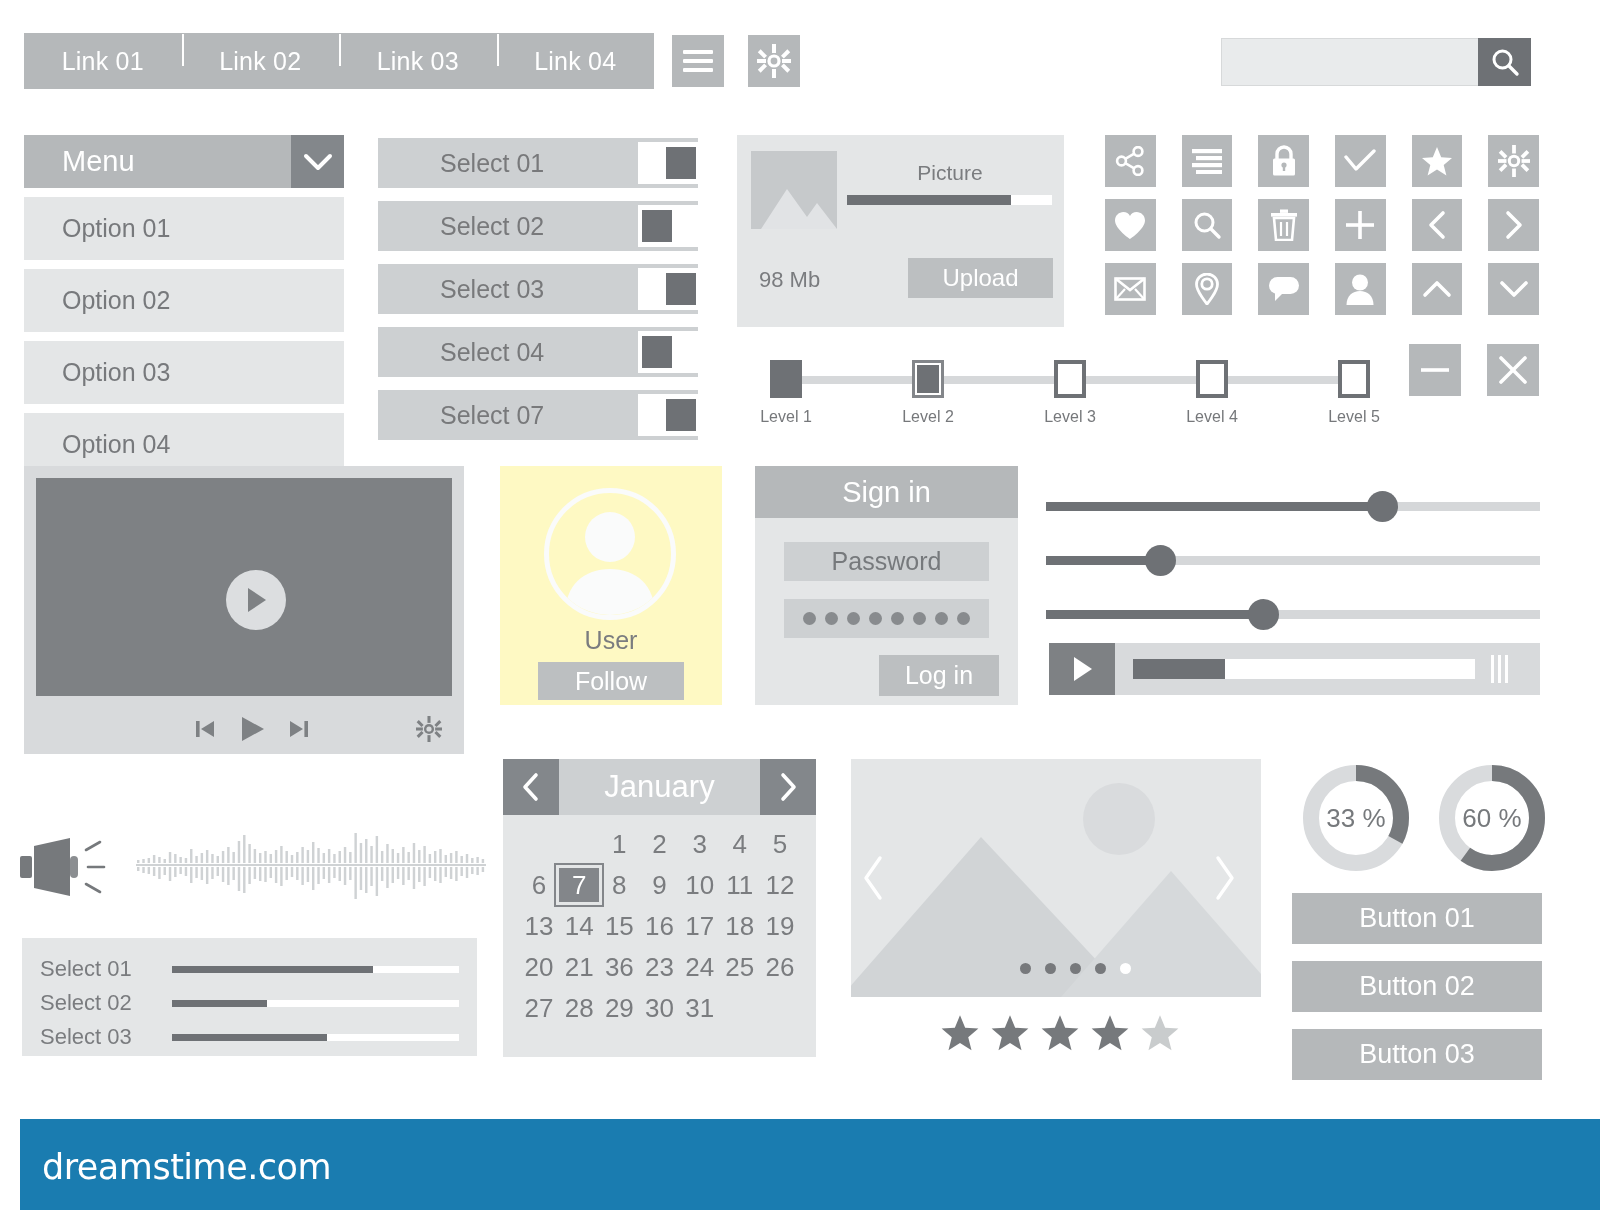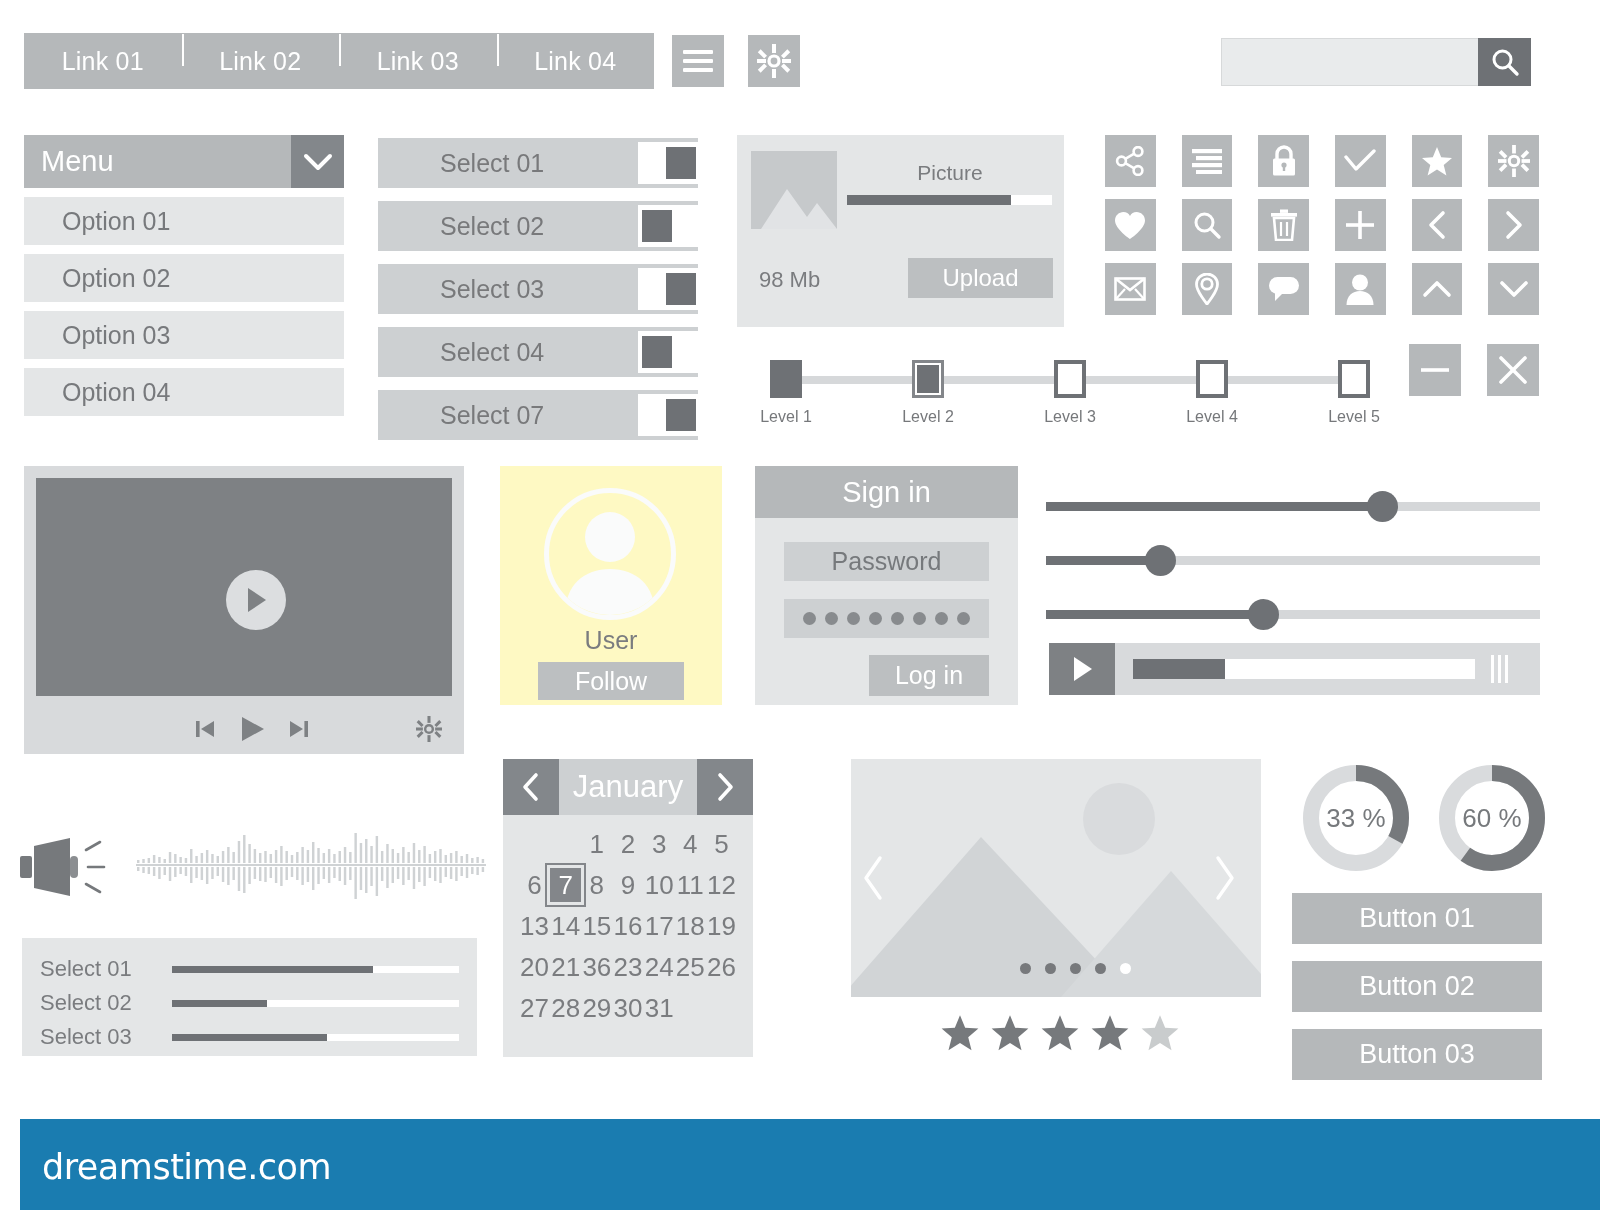--- a/index.html
+++ b/index.html
@@ -43,28 +43,28 @@
     flex:1; background:#e9ebec; border:1px solid #d7d9da; border-right:none;
     outline:none; font-size:18px; padding:0 12px; color:#7a7d80;
     font-family:"Liberation Sans", sans-serif;
   }
   #search-btn { width:56px; background:#6e7175; display:flex; align-items:center; justify-content:center; }
 
   
   #menu-panel { left:24px; top:135px; width:320px; }
   #menu-header {
     height:53px; background:#b5b8ba; display:flex; align-items:center;
-    color:#fff; font-size:29px; padding-left:17px; position:relative;
+    color:#fff; font-size:29px; padding-left:38px; position:relative;
   }
   #menu-toggle {
     position:absolute; right:0; top:0; width:53px; height:53px; background:#83878b;
     display:flex; align-items:center; justify-content:center;
   }
   .menu-option {
-    height:48px; margin-top:9px; background:#e4e6e7; display:flex; align-items:center;
+    height:63px; margin-top:9px; background:#e4e6e7; display:flex; align-items:center;
     padding-left:38px; font-size:25px; color:#77797c;
   }
 
   
   #toggle-list { left:378px; top:138px; width:320px; }
   .toggle-row {
     height:50px; margin-bottom:13px; background:#cdd0d2;
     display:flex; align-items:center; position:relative;
   }
   .toggle-row .tlabel { font-size:25px; color:#78797b; margin-left:62px; }
@@ -139,21 +139,21 @@
   #password-field {
     left:29px; top:76px; width:205px; height:39px; background:#cdd0d2;
     display:flex; align-items:center; justify-content:center; font-size:25px; color:#76797c;
   }
   #password-value {
     left:29px; top:133px; width:205px; height:39px; background:#cdd0d2;
     display:flex; align-items:center; justify-content:center; gap:9px;
   }
   #password-value .dot { width:13px; height:13px; border-radius:50%; background:#888b8e; }
   #login-button {
-    left:114px; top:189px; width:120px; height:41px; background:#bcbfc1;
+    left:124px; top:189px; width:120px; height:41px; background:#bcbfc1;
     display:flex; align-items:center; justify-content:center; color:#fff; font-size:25px;
   }
 
   
   #sliders { left:1046px; top:480px; width:494px; }
   .slider { position:relative; height:54px; }
   .slider .strack { position:absolute; top:22px; left:0; width:100%; height:9px; background:#d5d7d9; }
   .slider .sfill  { position:absolute; top:22px; left:0; height:9px; background:#6e7175; }
   .slider .sthumb { position:absolute; top:11px; width:31px; height:31px; border-radius:50%; background:#6e7175; }
 
@@ -171,21 +171,21 @@
   #wave { left:118px; top:0; width:350px; height:90px; }
 
   
   #progress-list { left:22px; top:938px; width:455px; height:118px; background:#e4e6e7; padding:14px 18px; }
   .prow { display:flex; align-items:center; height:34px; }
   .prow .plabel { width:132px; font-size:22px; color:#7a7c7f; }
   .prow .pbar { position:relative; flex:1; height:7px; background:#ffffff; }
   .prow .pbar .pfill { position:absolute; left:0; top:0; height:100%; background:#6e7175; }
 
   
-  #calendar { left:503px; top:759px; width:250px; height:298px; background:#e4e6e7; }
+  #calendar { left:503px; top:759px; width:313px; height:298px; background:#e4e6e7; }
   #cal-header { height:56px; background:#cdd0d2; display:flex; align-items:center; justify-content:space-between; }
   #cal-header .navb { width:56px; height:56px; background:#83878b; display:flex; align-items:center; justify-content:center; }
   #cal-title { flex:1; text-align:center; font-size:31px; color:#ffffff; }
   #cal-grid { padding:12px 16px 0 16px; display:grid; grid-template-columns:repeat(7,1fr); row-gap:7px; }
   .cday { text-align:center; font-size:26px; color:#7a7c7f; line-height:34px; }
   .cday.sel { color:#ffffff; background:#83868a; box-shadow:0 0 0 3px #e4e6e7, 0 0 0 5px #83868a; }
   .cday.empty { visibility:hidden; }
 
   
   #carousel { left:851px; top:759px; width:410px; height:238px; background:#e4e6e7; overflow:hidden; }

